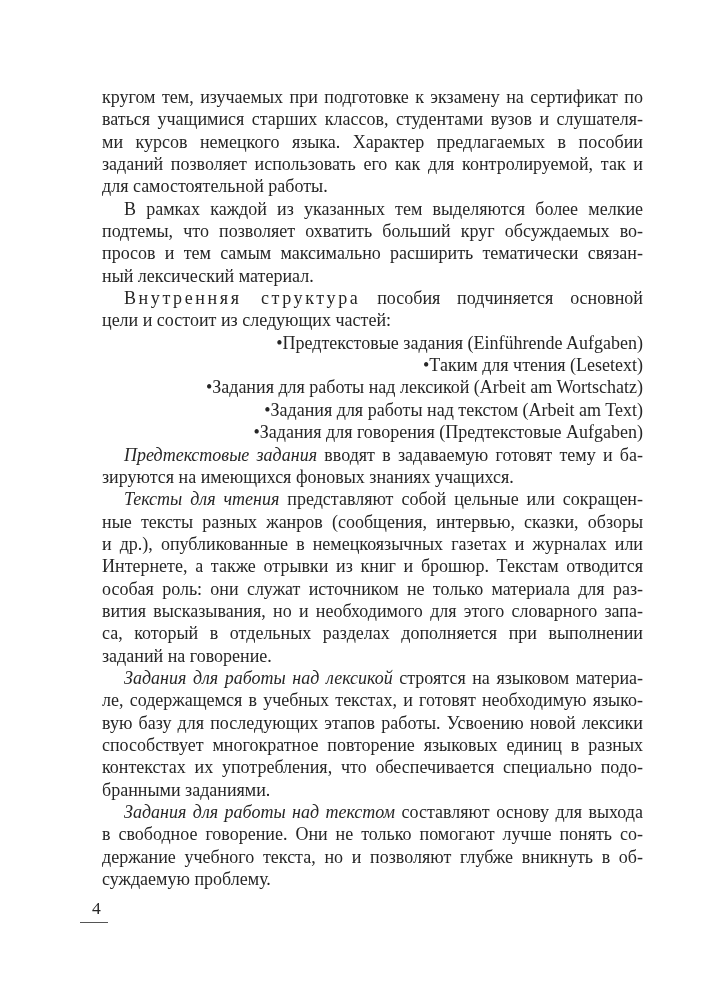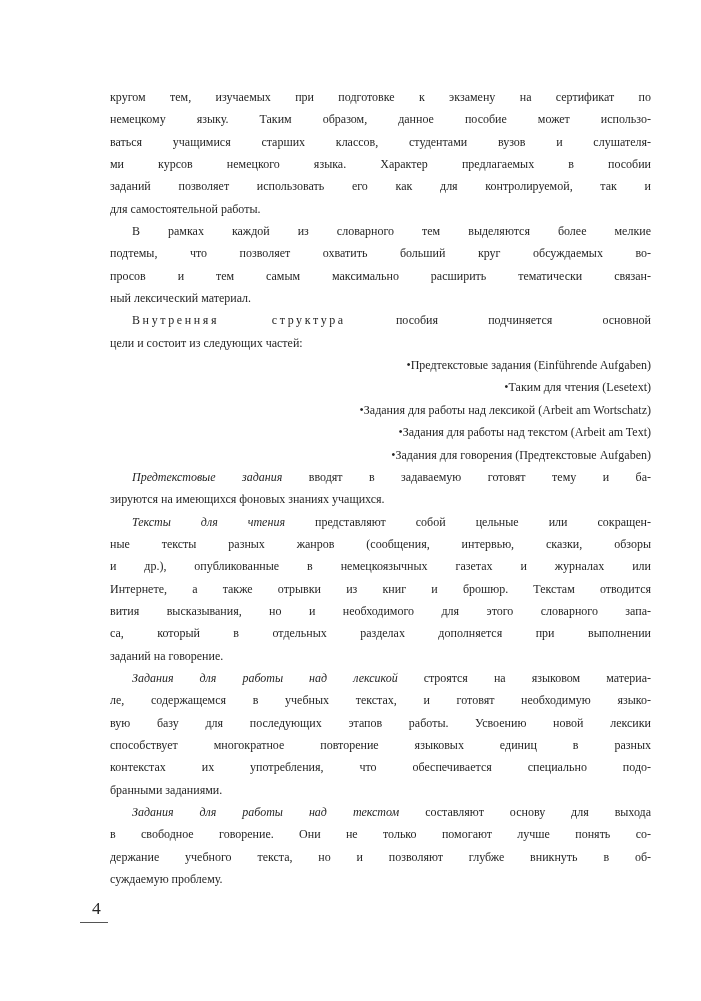--- a/index.html
+++ b/index.html
@@ -6,24 +6,24 @@
   body {
     width: 701px; height: 1001px;
     background: #ffffff;
     position: relative;
     overflow: hidden;
     font-family: "Liberation Serif", "DejaVu Serif", serif;
     color: #262626;
   }
   .page-text {
     position: absolute;
-    left: 110px;
+    left: 102px;
     top: 86px;
     width: 541px;
-    font-size: 12px;
+    font-size: 18px;
     line-height: 22.35px;
   }
   .line {
     display: block;
     white-space: nowrap;
     text-align: justify;
     text-align-last: justify;
     height: 22.35px;
   }
   .line.last { text-align-last: left; }
@@ -55,27 +55,26 @@
     height: 1px;
     background: #555;
   }
 </style>
 </head>
 <body>
 
 <div class="page-text">
 
   <span class="line">кругом тем, изучаемых при подготовке к экзамену на сертификат по</span>
-  <span class="line">немецкому языку. Таким образом, данное пособие может использо-</span>
   <span class="line">ваться учащимися старших классов, студентами вузов и слушателя-</span>
   <span class="line">ми курсов немецкого языка. Характер предлагаемых в пособии</span>
   <span class="line">заданий позволяет использовать его как для контролируемой, так и</span>
   <span class="line last">для самостоятельной работы.</span>
 
-  <span class="line indent">В рамках каждой из словарного тем выделяются более мелкие</span>
+  <span class="line indent">В рамках каждой из указанных тем выделяются более мелкие</span>
   <span class="line">подтемы, что позволяет охватить больший круг обсуждаемых во-</span>
   <span class="line">просов и тем самым максимально расширить тематически связан-</span>
   <span class="line last">ный лексический материал.</span>
 
   <span class="line indent"><span class="spaced">Внутренняя структура</span><span> пособия подчиняется основной</span></span>
   <span class="line last">цели и состоит из следующих частей:</span>
 
   <div>
     <span class="bullet-line"><span class="dot">•</span><span>Предтекстовые задания (Einführende Aufgaben)</span></span>
     <span class="bullet-line"><span class="dot">•</span><span>Таким для чтения (Lesetext)</span></span>
@@ -84,20 +83,21 @@
     <span class="bullet-line"><span class="dot">•</span><span>Задания для говорения (Предтекстовые Aufgaben)</span></span>
   </div>
 
   <span class="line indent"><i>Предтекстовые задания</i><span> вводят в задаваемую готовят тему и ба-</span></span>
   <span class="line last">зируются на имеющихся фоновых знаниях учащихся.</span>
 
   <span class="line indent"><i>Тексты для чтения</i><span> представляют собой цельные или сокращен-</span></span>
   <span class="line">ные тексты разных жанров (сообщения, интервью, сказки, обзоры</span>
   <span class="line">и др.), опубликованные в немецкоязычных газетах и журналах или</span>
   <span class="line">Интернете, а также отрывки из книг и брошюр. Текстам отводится</span>
+  <span class="line">особая роль: они служат источником не только материала для раз-</span>
   <span class="line">вития высказывания, но и необходимого для этого словарного запа-</span>
   <span class="line">са, который в отдельных разделах дополняется при выполнении</span>
   <span class="line last">заданий на говорение.</span>
 
   <span class="line indent"><i>Задания для работы над лексикой</i><span> строятся на языковом материа-</span></span>
   <span class="line">ле, содержащемся в учебных текстах, и готовят необходимую языко-</span>
   <span class="line">вую базу для последующих этапов работы. Усвоению новой лексики</span>
   <span class="line">способствует многократное повторение языковых единиц в разных</span>
   <span class="line">контекстах их употребления, что обеспечивается специально подо-</span>
   <span class="line last">бранными заданиями.</span>

